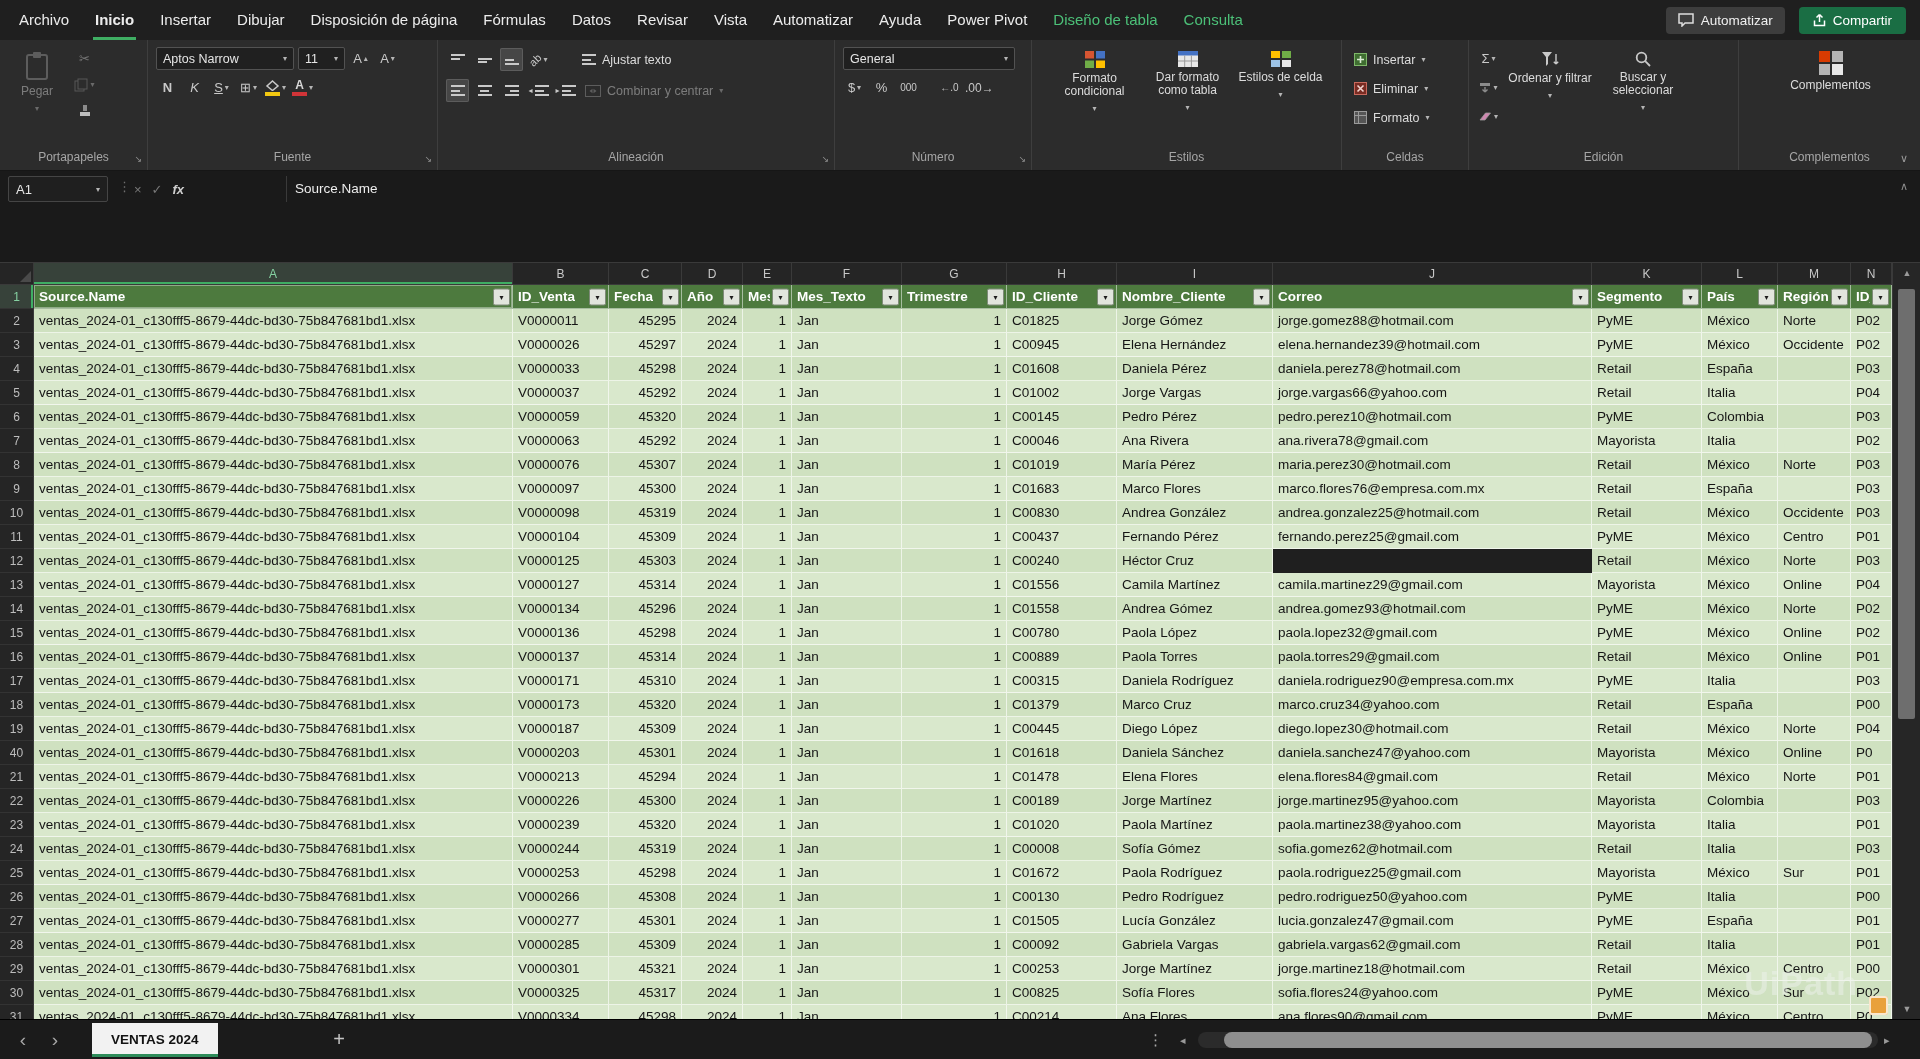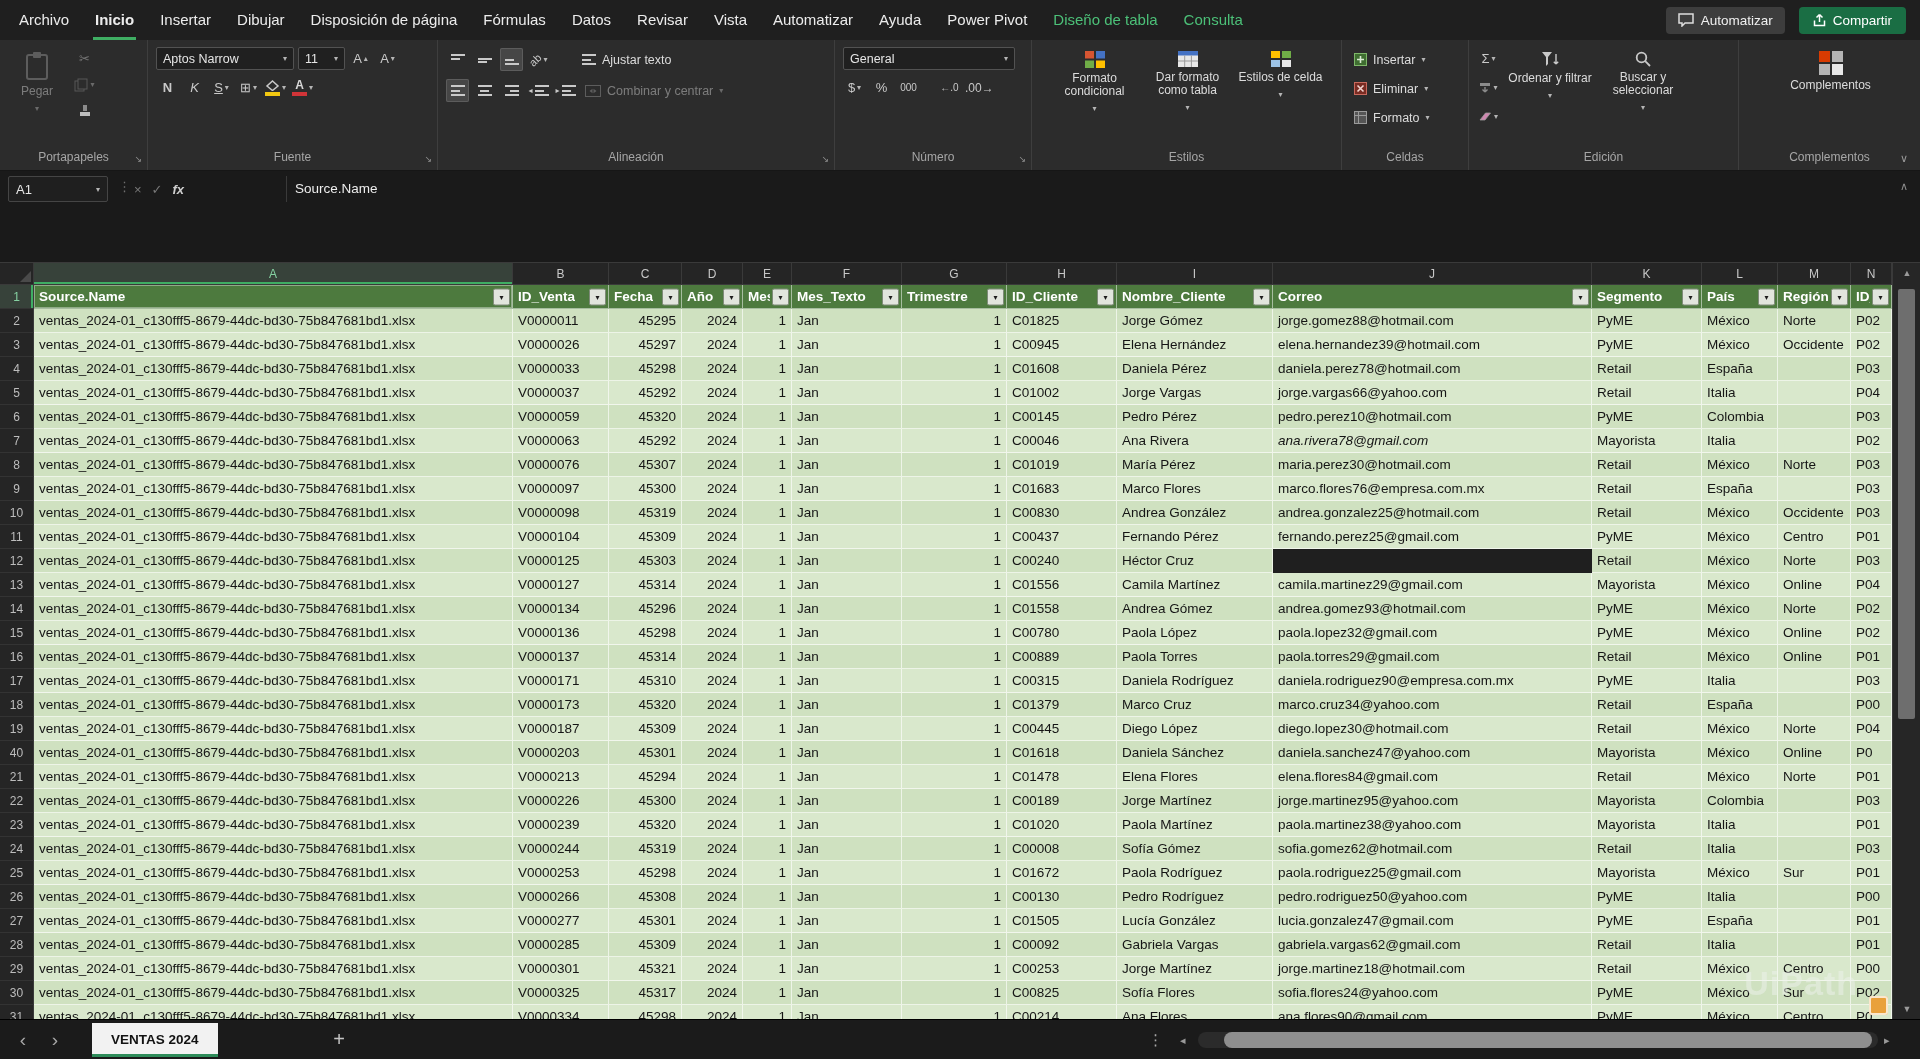--- a/index.html
+++ b/index.html
@@ -687,21 +687,21 @@
           <div class="rn">7</div>
           <div class="cell" style="width: 479px;">ventas_2024-01_c130fff5-8679-44dc-bd30-75b847681bd1.xlsx</div>
           <div class="cell" style="width: 96px;">V0000063</div>
           <div class="cell r" style="width: 73px;">45292</div>
           <div class="cell r" style="width: 61px;">2024</div>
           <div class="cell r" style="width: 49px;">1</div>
           <div class="cell" style="width: 110px;">Jan</div>
           <div class="cell r" style="width: 105px;">1</div>
           <div class="cell" style="width: 110px;">C00046</div>
           <div class="cell" style="width: 156px;">Ana Rivera</div>
-          <div class="cell" style="width: 319px; font-style: italic;">ana.rivera78@gmail.com</div>
+          <div class="cell" style="width: 319px;">ana.rivera78@gmail.com</div>
           <div class="cell" style="width: 110px;">Mayorista</div>
           <div class="cell" style="width: 76px;">Italia</div>
           <div class="cell" style="width: 73px;"></div>
           <div class="cell" style="width: 41px;">P02</div>
         </div>
         <div class="trow b0">
           <div class="rn">8</div>
           <div class="cell" style="width: 479px;">ventas_2024-01_c130fff5-8679-44dc-bd30-75b847681bd1.xlsx</div>
           <div class="cell" style="width: 96px;">V0000076</div>
           <div class="cell r" style="width: 73px;">45307</div>

